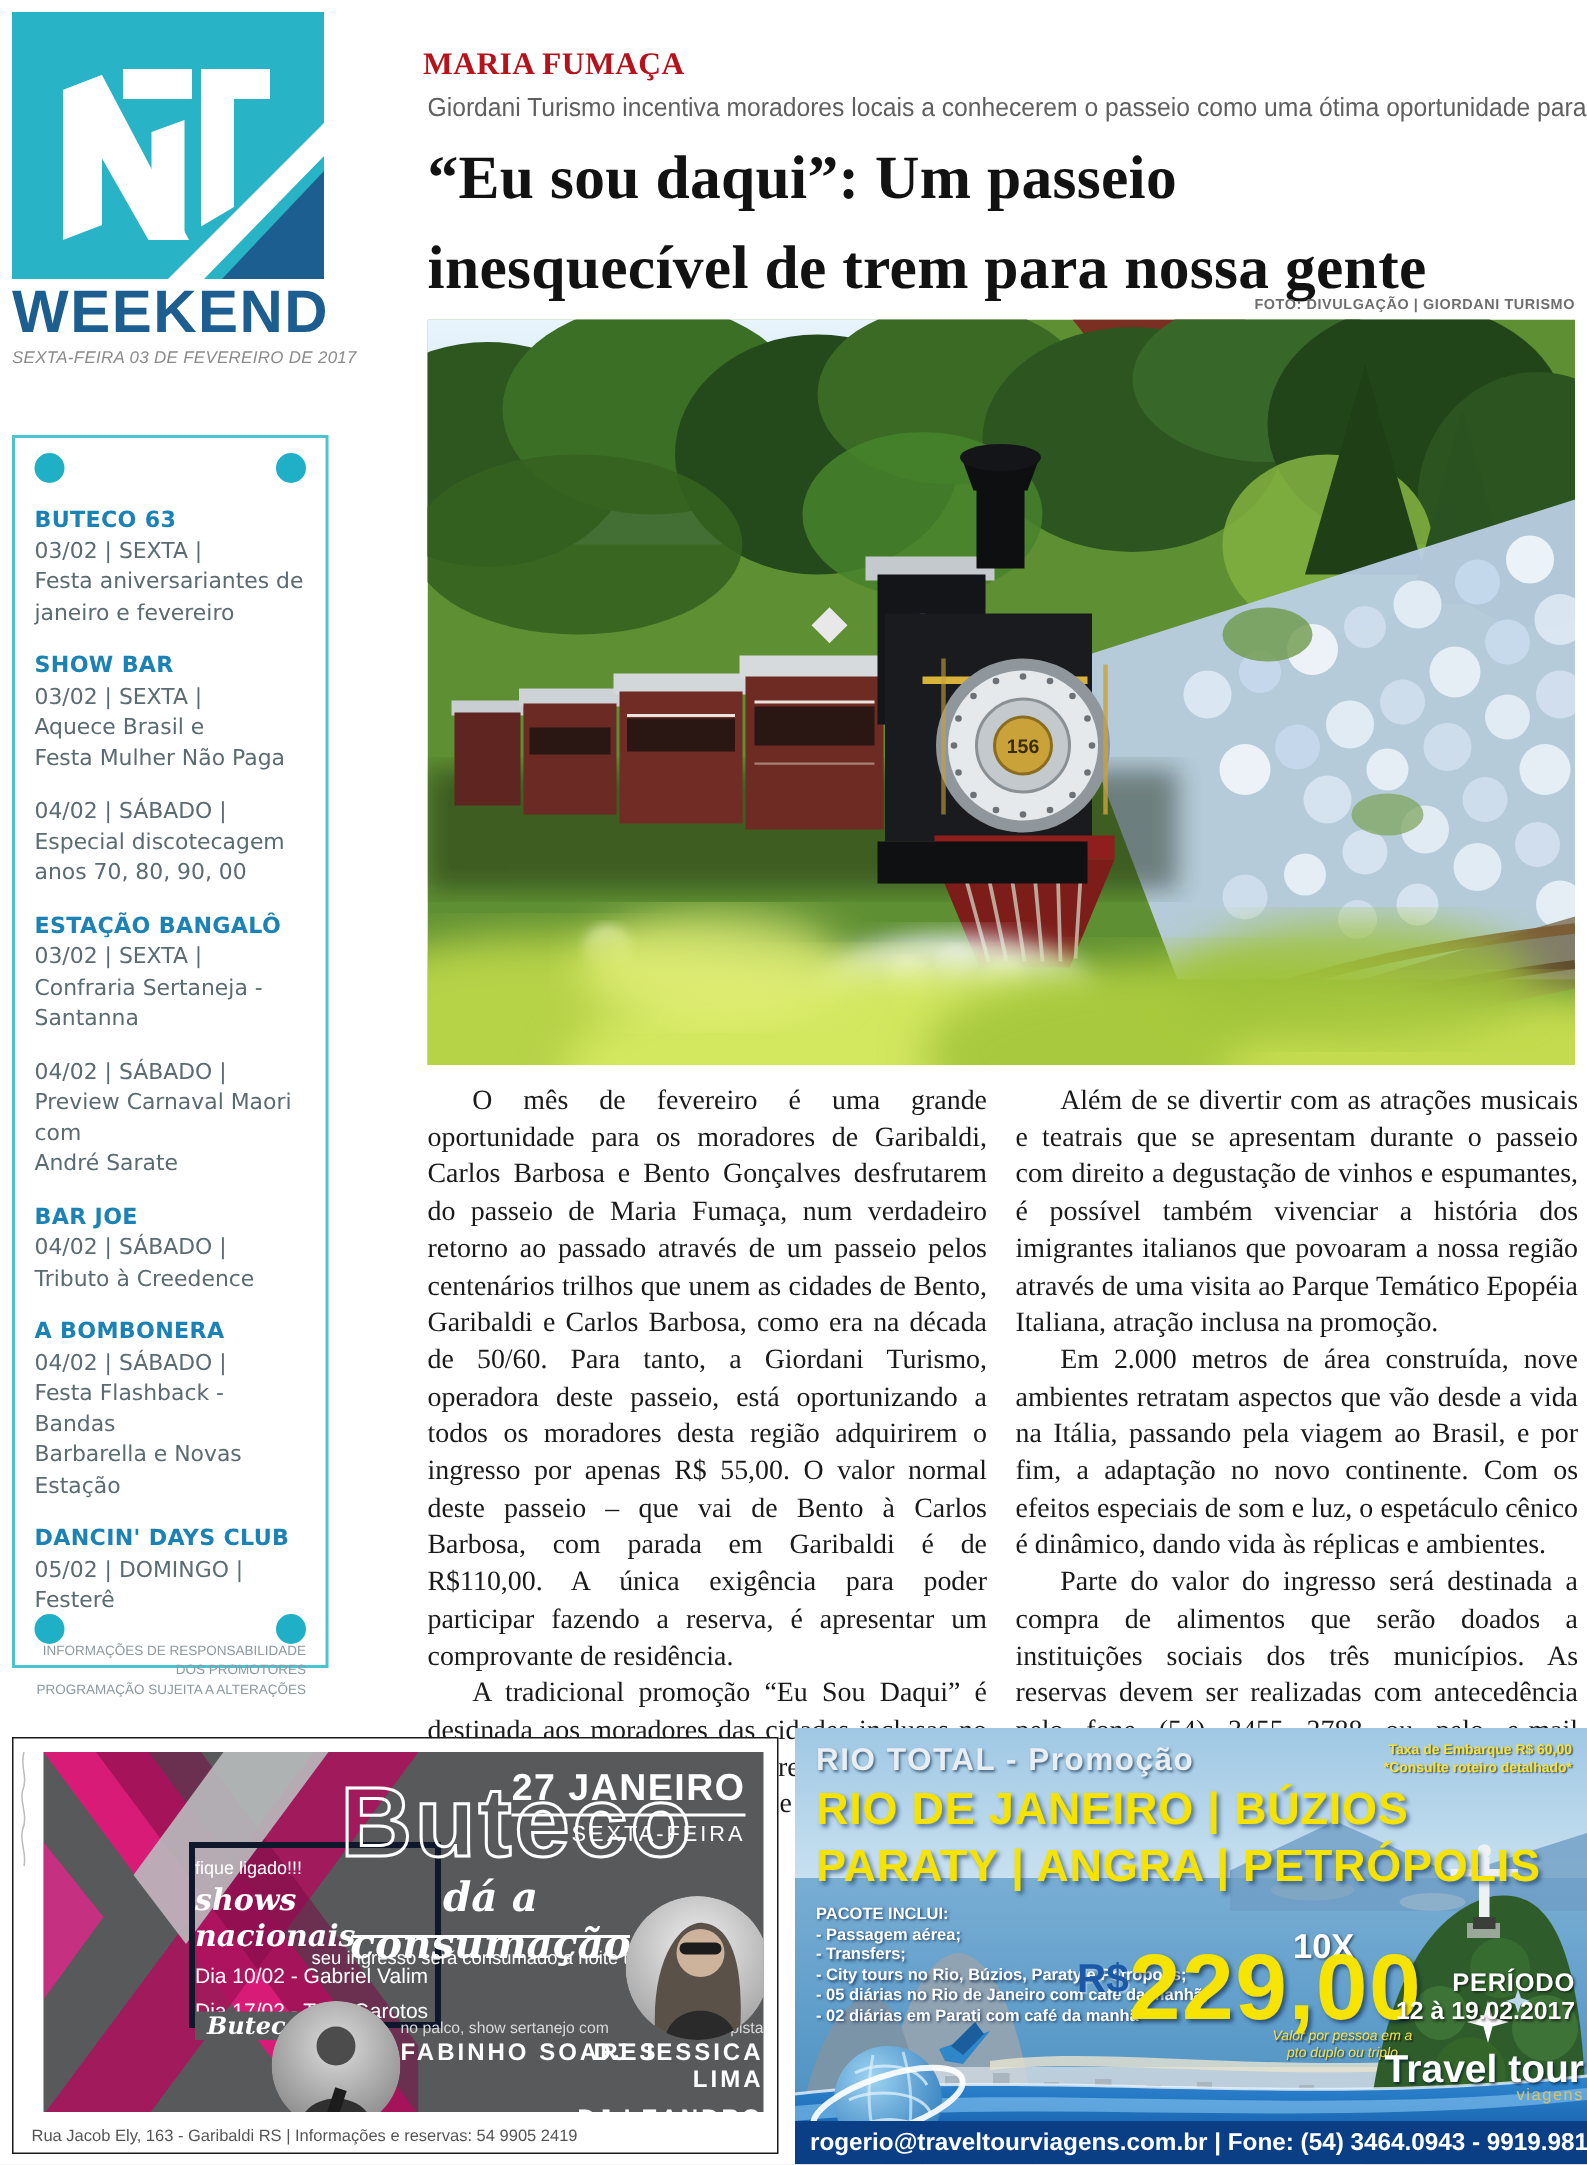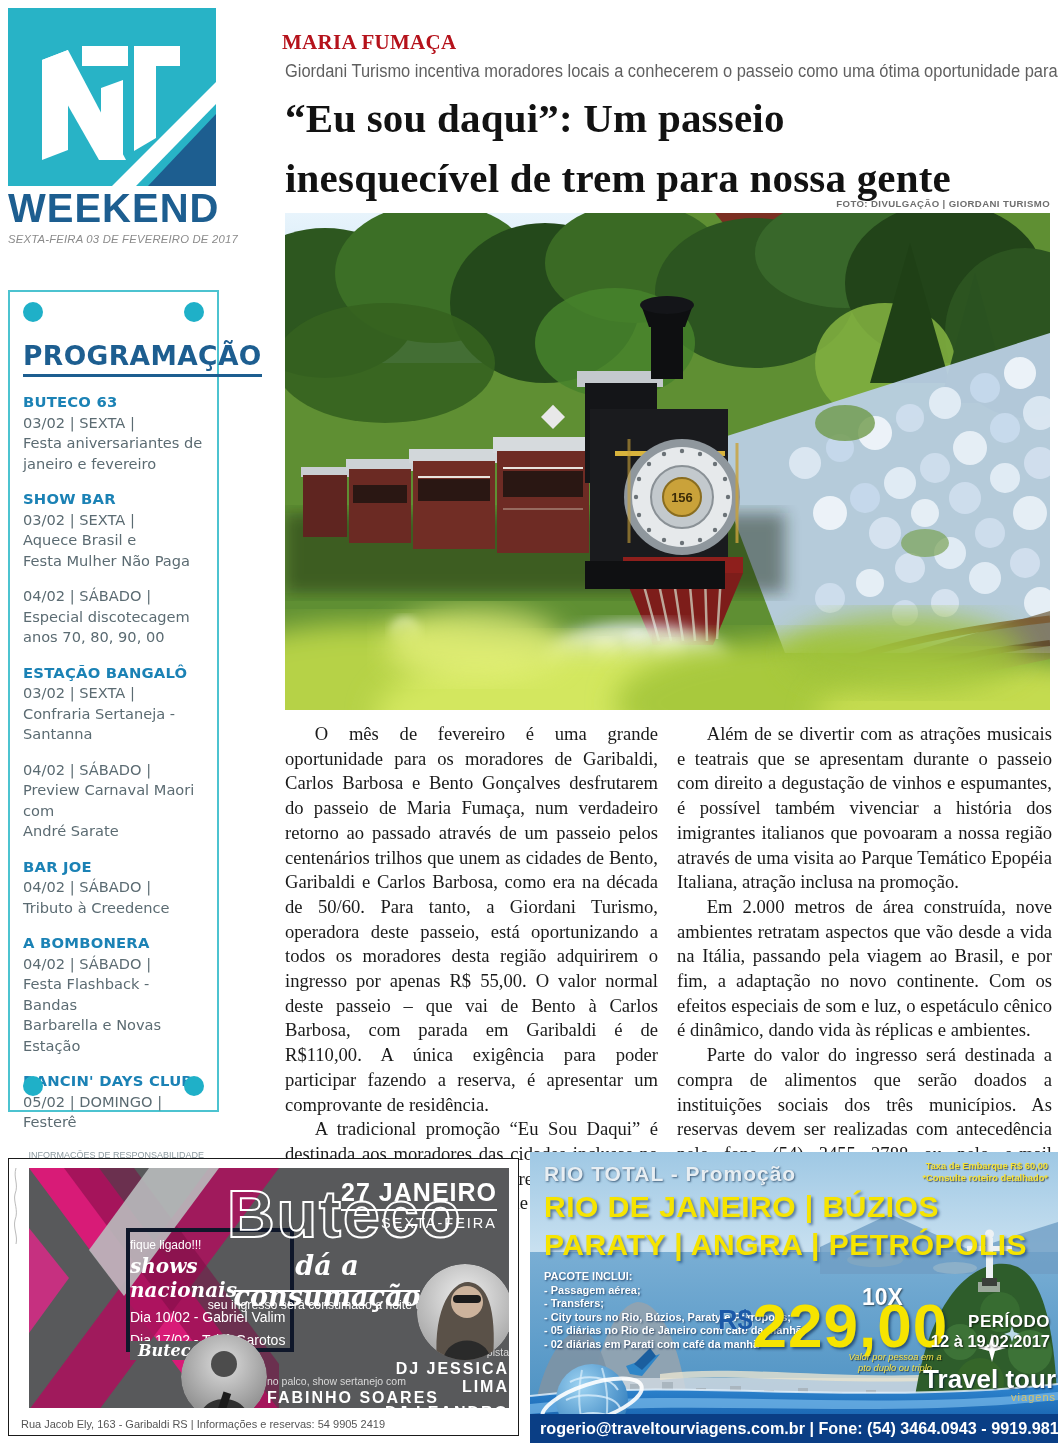--- a/index.html
+++ b/index.html
@@ -61,21 +61,21 @@
     .bt-title{color:rgba(255,255,255,0);-webkit-text-stroke:2px #fff;}
   }
   .bt-sub{position:absolute;left:198px;top:82px;width:200px;text-align:center;font-size:27px;}
   .bt-hr{position:absolute;left:205px;top:122px;width:186px;border-top:2px solid #fff;}
   .bt-tag{position:absolute;left:178px;top:130px;width:240px;text-align:center;color:#fff;font-size:12.3px;}
   .bt-27{position:absolute;right:12px;top:10px;text-align:right;color:#fff;}
   .bt-27 .l1{font-size:25px;font-weight:700;letter-spacing:1px;border-bottom:2px solid #fff;padding-bottom:2px;}
   .bt-27 .l2{font-size:14.5px;letter-spacing:2px;margin-top:4px;}
   .bt-small{color:#d9d9d9;font-size:10.5px;}
   .bt-artist{color:#fff;font-size:16px;font-weight:700;letter-spacing:2px;margin-top:2px;}
-  .bt-stage{position:absolute;left:238px;top:178px;margin-top:29px;}
+  .bt-stage{position:absolute;left:238px;top:178px;}
   .bt-pista{position:absolute;left:332px;top:178px;text-align:right;}
   .bt-addr{position:absolute;left:12px;bottom:5px;font-size:11px;color:#555;}
   .bt-circle{position:absolute;border-radius:50%;overflow:hidden;}
 
   
   .ad-rio{left:530px;top:1152px;width:528px;height:291px;overflow:hidden;}
   .rio-brand{position:absolute;left:14px;top:10px;font-size:21px;font-weight:700;color:#e8eef2;
              letter-spacing:1px;text-shadow:1px 1px 2px rgba(40,70,100,.8);}
   .rio-tax{position:absolute;right:10px;top:8px;text-align:right;font-size:9.3px;line-height:12px;
            color:#f6e23a;font-weight:700;text-shadow:1px 1px 1px rgba(0,0,0,.6);}
@@ -122,23 +122,20 @@
       <polygon points="140,178 208,106 208,178" fill="#1d5e90"></polygon>
     </svg>
   </div>
   <div class="abs weekend">WEEKEND</div>
   <div class="abs mast-date">SEXTA-FEIRA 03 DE FEVEREIRO DE 2017</div>
 
   <div class="abs sidebar">
     <div class="sb-top-dots">
       <span class="dot"></span>
       <span class="dot"></span>
-    </div>
-    <div>
-      <span class="prog-title">PROGRAMAÇÃO</span>
     </div>
 
     <div class="prog-item">
       <div class="prog-venue">BUTECO 63</div>
       <div>03/02 | SEXTA |</div>
       <div>Festa aniversariantes de</div>
       <div>janeiro e fevereiro</div>
     </div>
     <div class="prog-item">
       <div class="prog-venue">SHOW BAR</div>

